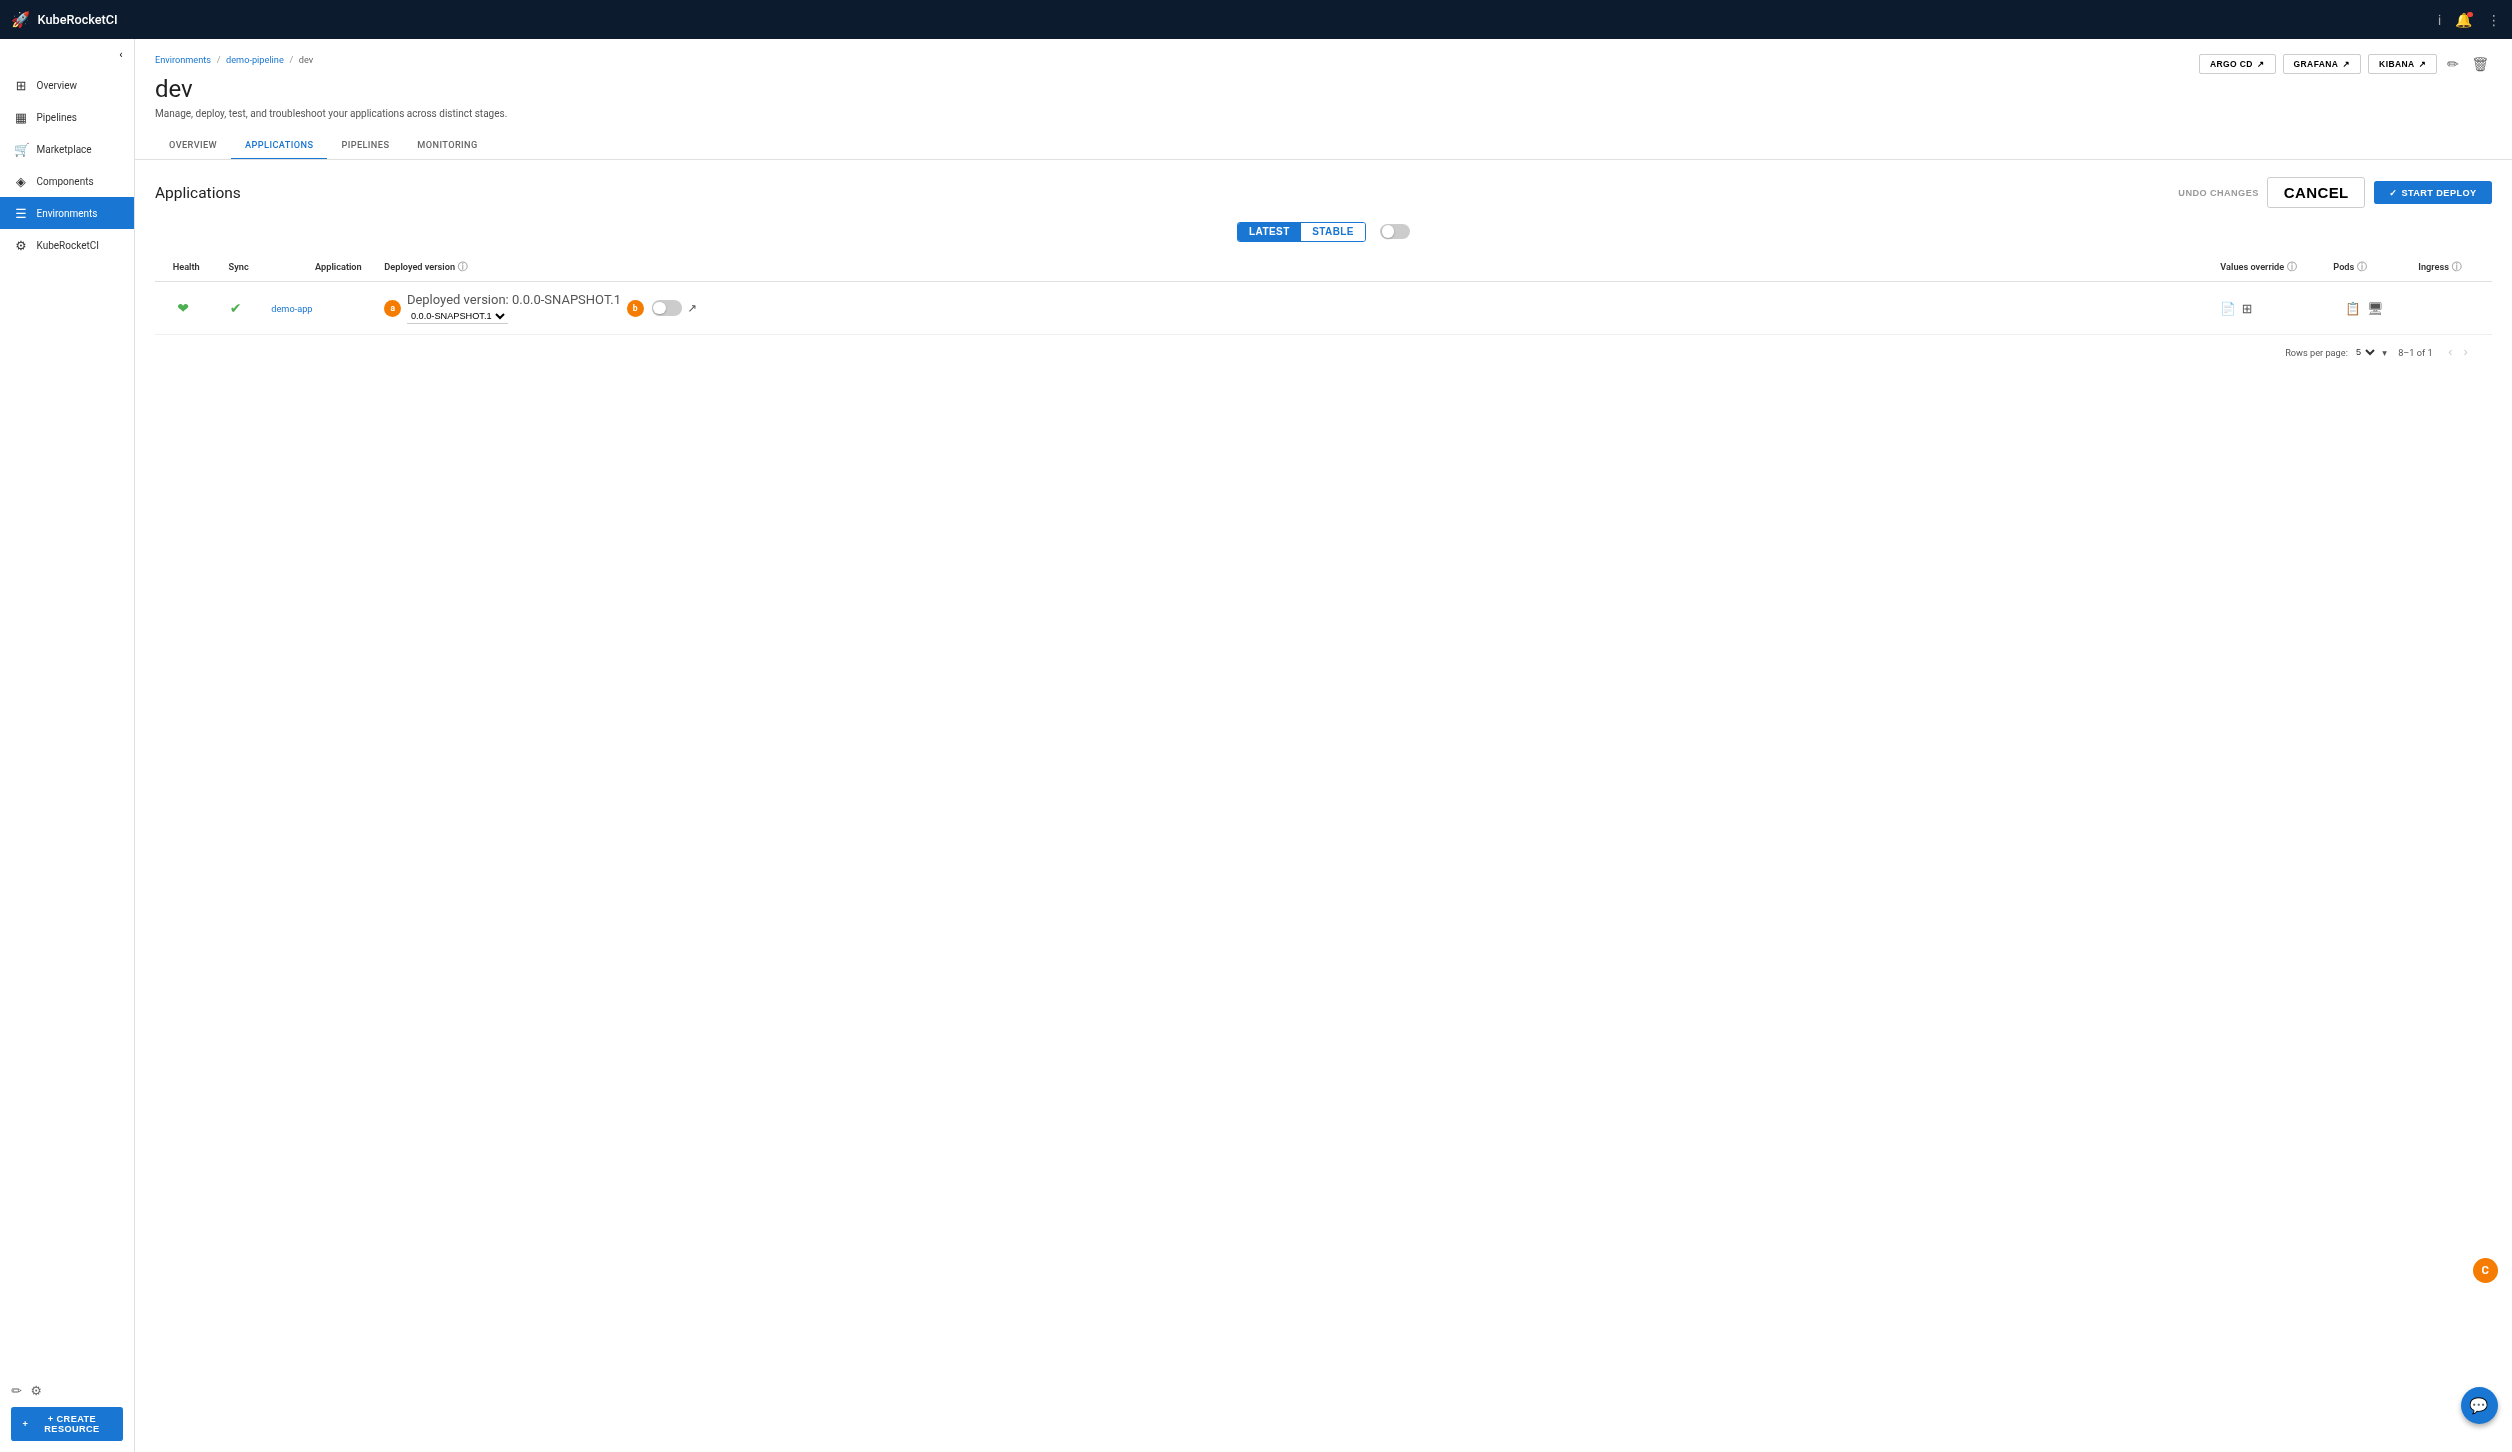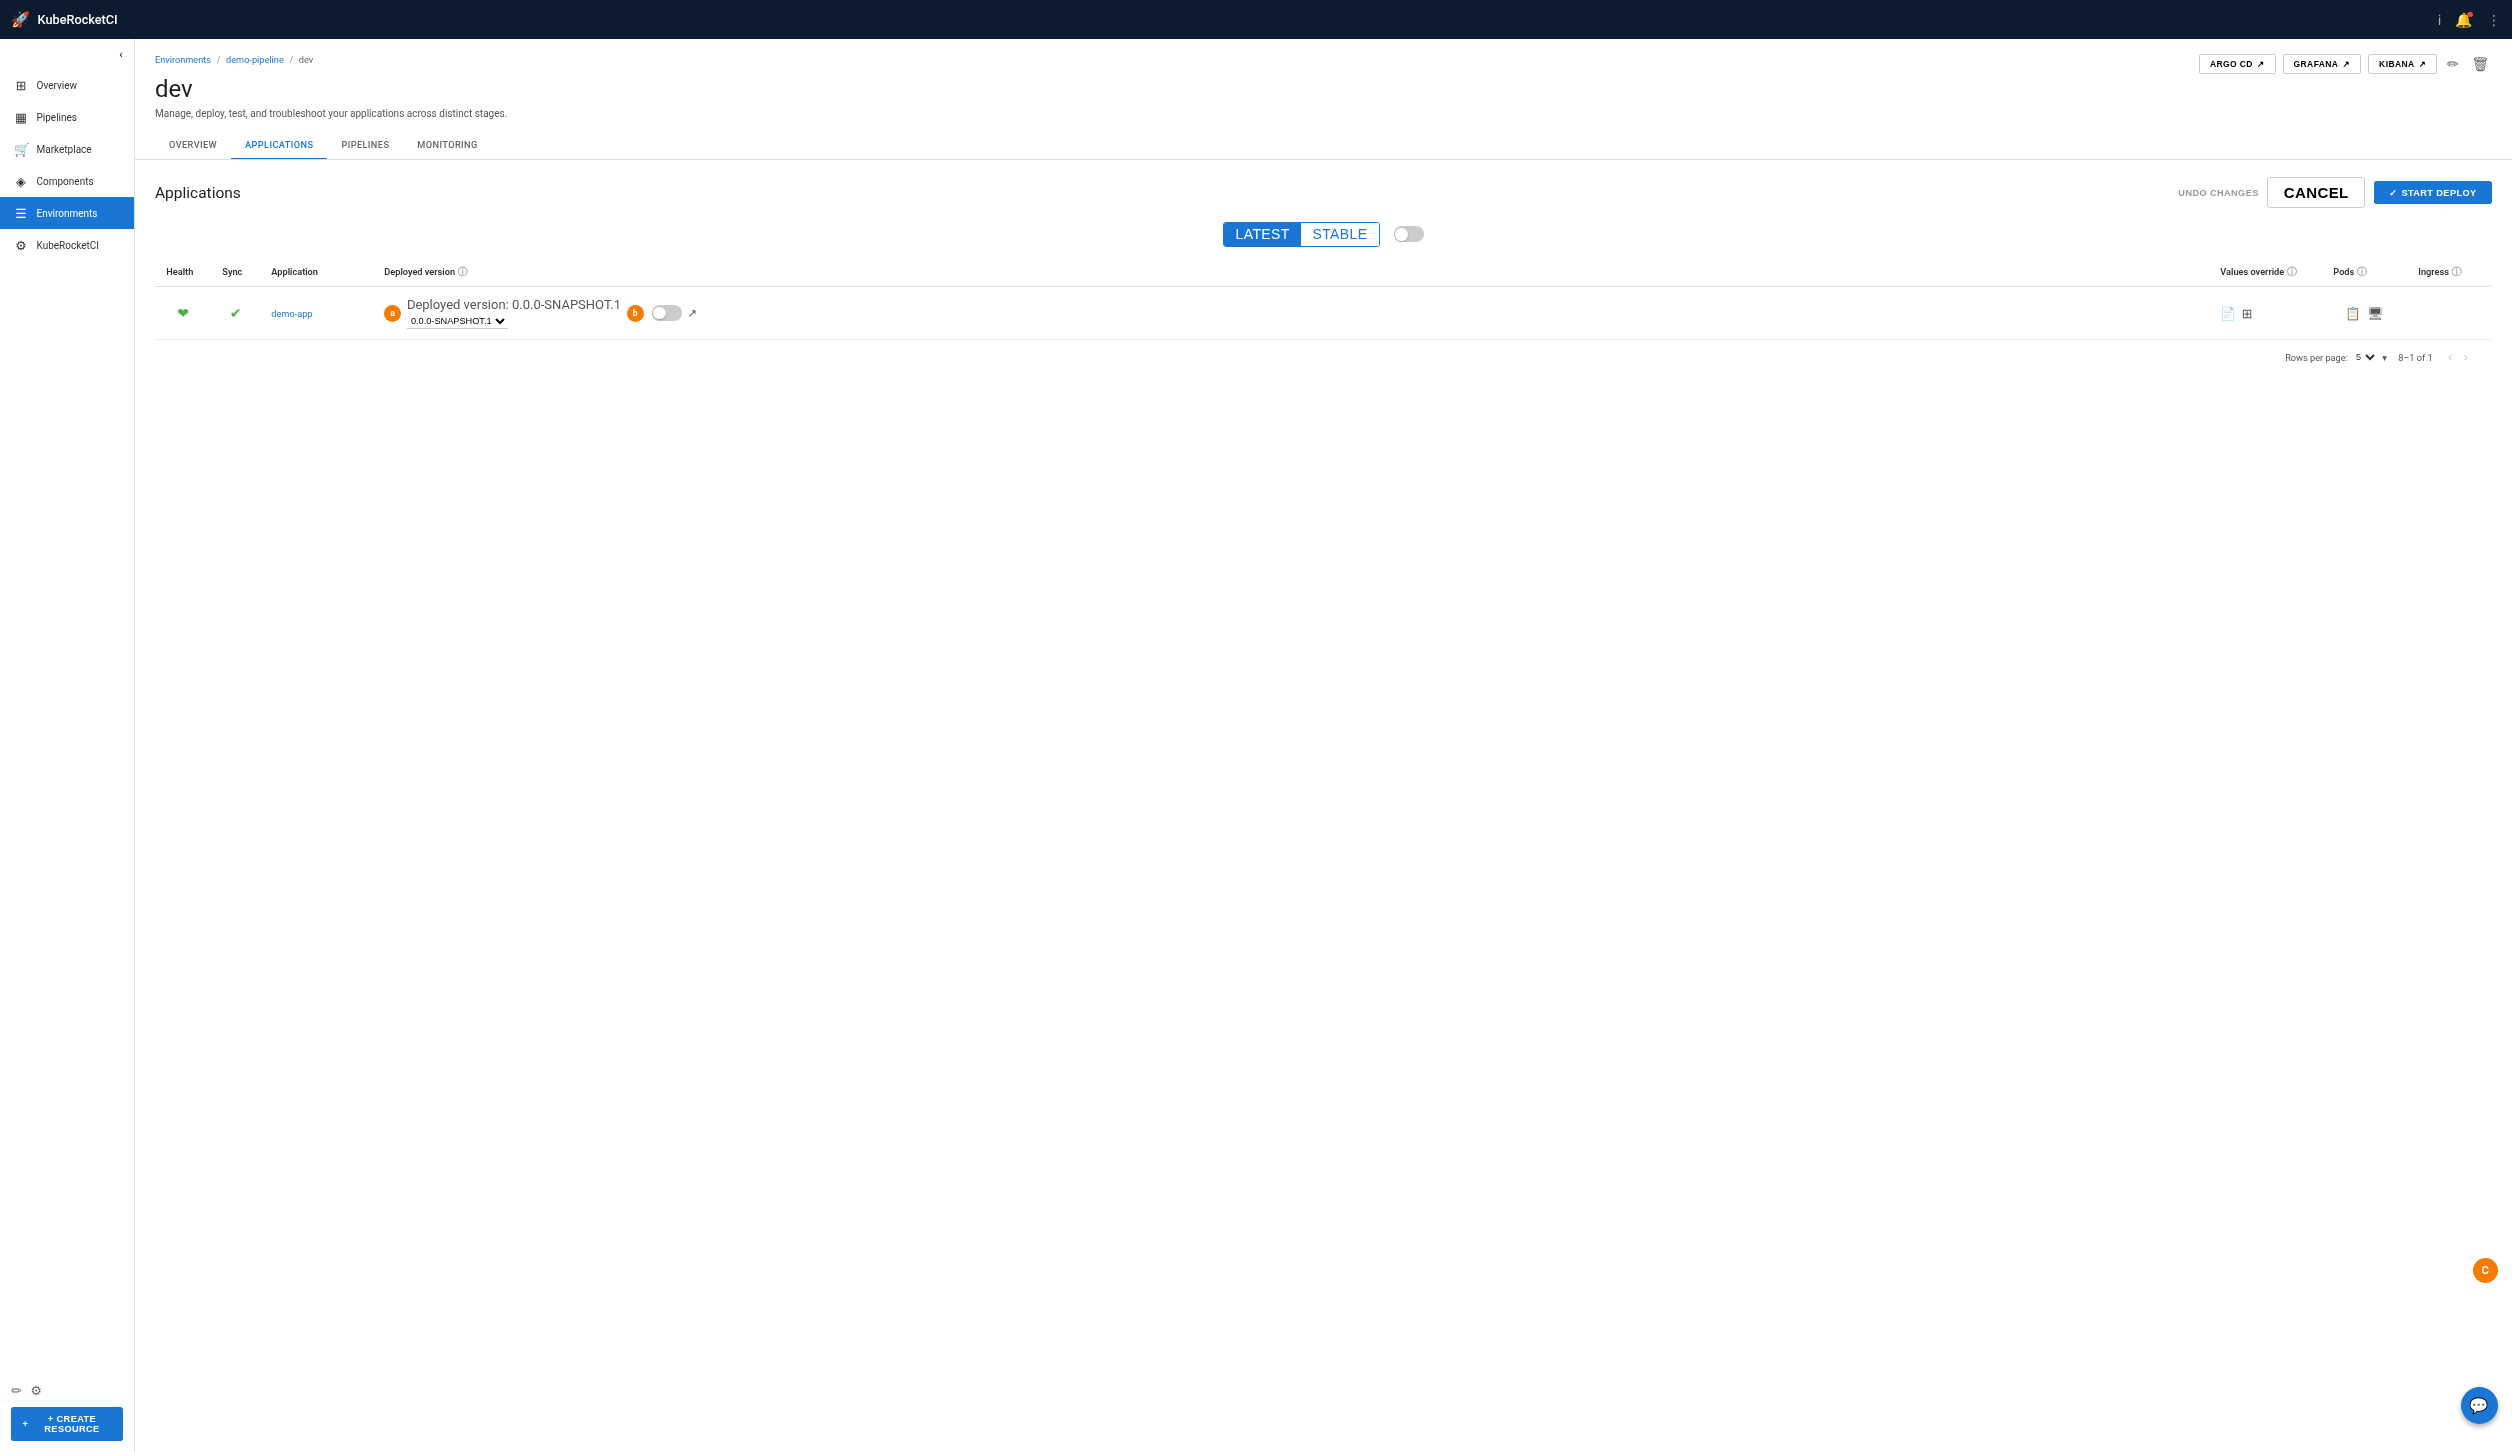--- a/index.html
+++ b/index.html
@@ -192,22 +192,22 @@
     .version-filter {
       display: flex;
       justify-content: center;
       align-items: center;
       gap: 14px;
       margin-bottom: 11.3px;
     }
     .version-btn-group { display: flex; border: 0.7px solid #1976d2; border-radius: 2.8px; overflow: hidden; }
     .version-btn {
       padding: 3.5px 11.3px;
-      font-size: 14px;
-      font-weight: 400;
+      font-size: 10px;
+      font-weight: 700;
       cursor: pointer;
       border: none;
       background: white;
       color: #1976d2;
       letter-spacing: 0.4px;
     }
     .version-btn.active { background: #1976d2; color: white; }
 
     
     .toggle-switch {
@@ -226,21 +226,21 @@
       position: absolute;
       top: 1.4px;
       left: 1.4px;
       transition: left 0.2s;
       box-shadow: 0 0.7px 2.1px rgba(0,0,0,0.3);
     }
 
     
     .app-table { width: 100%; border-collapse: collapse; }
     .app-table th {
-      text-align: left;
+      text-align: right;
       padding: 7px 11.3px;
       font-size: 9.2px;
       font-weight: 600;
       color: #333;
       border-bottom: 0.7px solid #e0e0e0;
     }
     .app-table td {
       padding: 10px 11.3px;
       font-size: 9.2px;
       border-bottom: 0.7px solid #eee;

